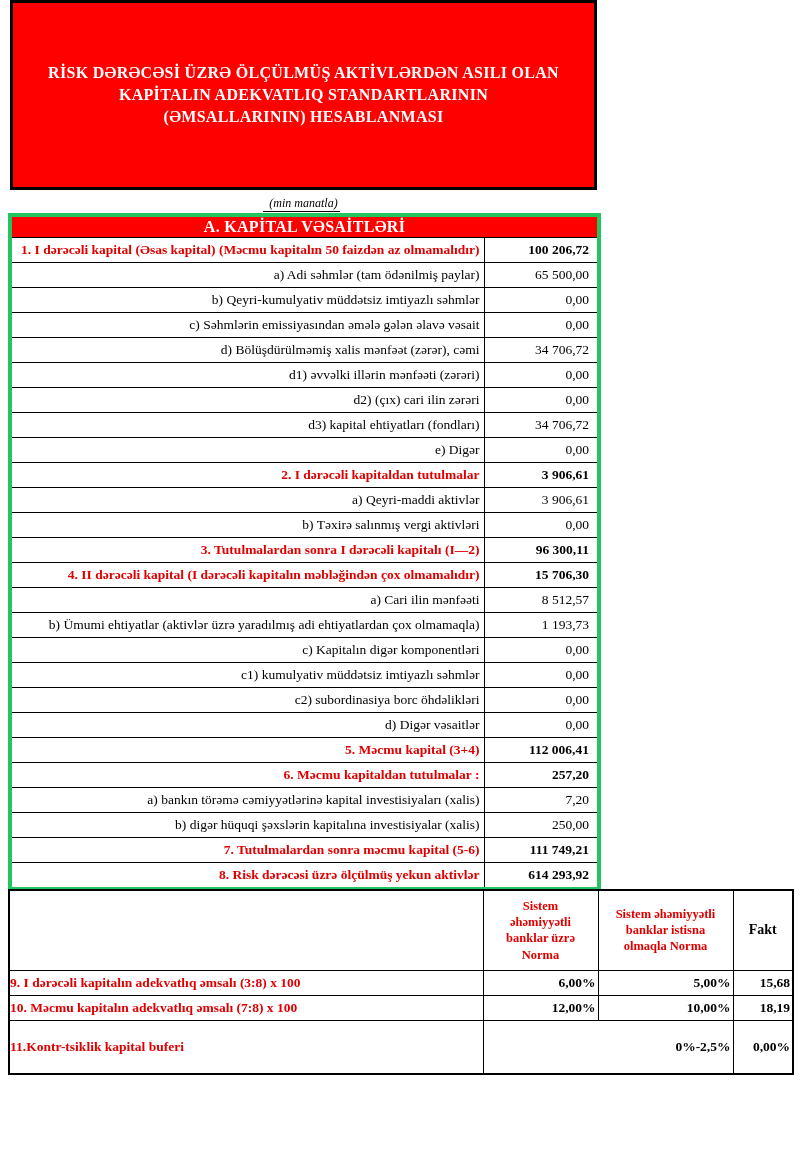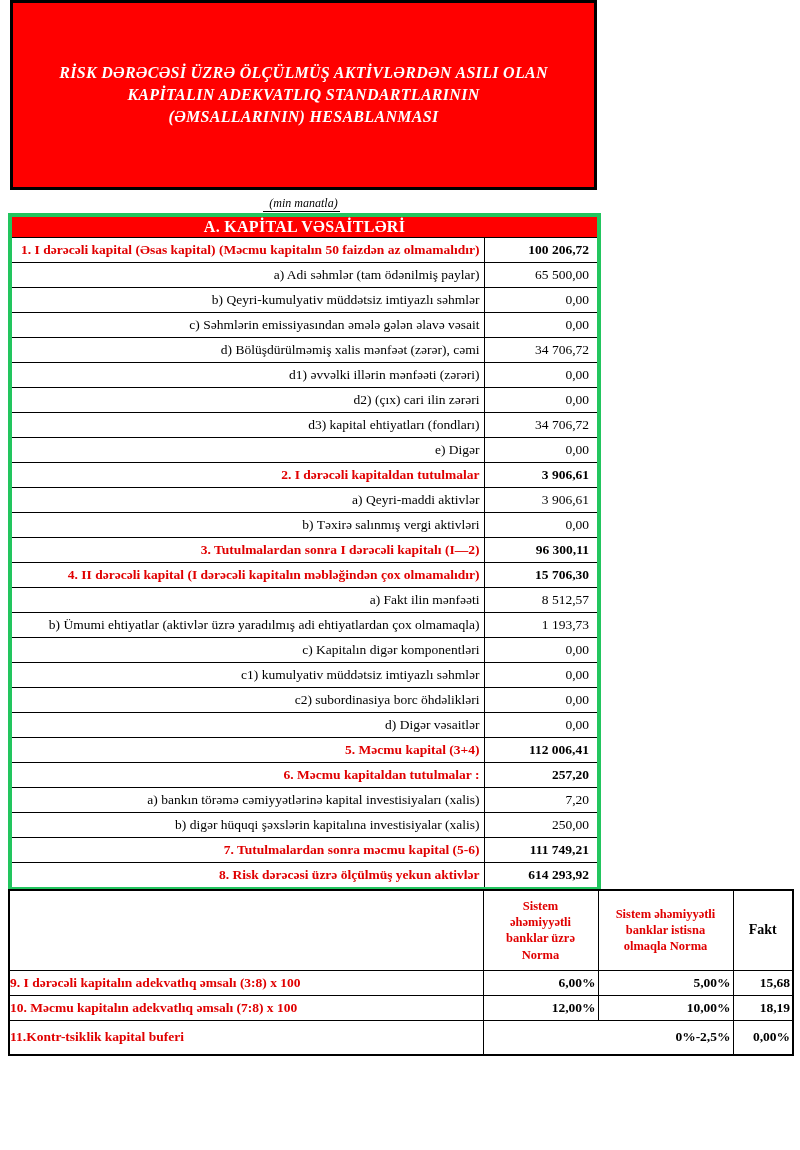--- a/index.html
+++ b/index.html
@@ -15,21 +15,21 @@
   .page{ position:relative; width:800px; height:1150px; overflow:hidden; }
 
   .title-box{
     margin-left:10px; width:587px; height:190px;
     background:var(--banner-bg); border:3px solid #000;
     display:flex; align-items:center; justify-content:center;
     padding:0 12px;
   }
   .title-box .title{
     color:#fff; font-weight:bold; font-size:16px; line-height:22px;
-    text-align:center; letter-spacing:0.3px;font-style:italic;
+    text-align:center; letter-spacing:0.3px;
   }
 
   .unit-note-row{
     width:589px; margin-left:8px; text-align:center; padding:3px 2px 2px 0;
   }
   .unit-note{
     font-style:italic; font-size:12px; border-bottom:1px solid #000;
     padding:0 2px 1px 6px;
   }
 
@@ -53,21 +53,21 @@
   table.ratio col.c-lbl{ width:474px; }
   table.ratio col.c-n1{ width:115px; }
   table.ratio col.c-n2{ width:135px; }
   table.ratio col.c-f{ width:60px; }
   .ratio th{ font-weight:bold; text-align:center; vertical-align:middle; background:#fff; }
   .ratio th.corner{ height:80px; }
   .ratio th.norm{ color:var(--em-text); font-size:12.5px; line-height:1.3; padding:4px 9px; }
   .ratio th.fakt{ font-size:14px; }
   .ratio td.rlbl{ color:var(--em-text); font-weight:bold; font-size:13.5px; padding:4px 0; line-height:16px; }
   .ratio td.rval{ font-weight:bold; font-size:13.5px; text-align:right; padding:4px 2px; }
-  .ratio tbody tr:last-child td{ height:35px; }
+  .ratio tbody tr:last-child td{ height:54px; }
 </style>
 </head>
 <body>
 
 <div class="page">
 
   <header class="title-box">
     <div class="title">
       <div>RİSK DƏRƏCƏSİ ÜZRƏ ÖLÇÜLMÜŞ AKTİVLƏRDƏN ASILI OLAN</div>
       <div>KAPİTALIN ADEKVATLIQ STANDARTLARININ</div>
@@ -140,21 +140,21 @@
         </tr>
         <tr class="em">
           <td class="lbl">3. Tutulmalardan sonra I dərəcəli kapitalı (I—2)</td>
           <td class="val">96 300,11</td>
         </tr>
         <tr class="em">
           <td class="lbl">4. II dərəcəli kapital (I dərəcəli kapitalın məbləğindən çox olmamalıdır)</td>
           <td class="val">15 706,30</td>
         </tr>
         <tr>
-          <td class="lbl">a) Fakt ilin mənfəəti</td>
+          <td class="lbl">a) Cari ilin mənfəəti</td>
           <td class="val">8 512,57</td>
         </tr>
         <tr>
           <td class="lbl">b) Ümumi ehtiyatlar (aktivlər üzrə yaradılmış adi ehtiyatlardan çox olmamaqla)</td>
           <td class="val">1 193,73</td>
         </tr>
         <tr>
           <td class="lbl">c) Kapitalın digər komponentləri</td>
           <td class="val">0,00</td>
         </tr>

